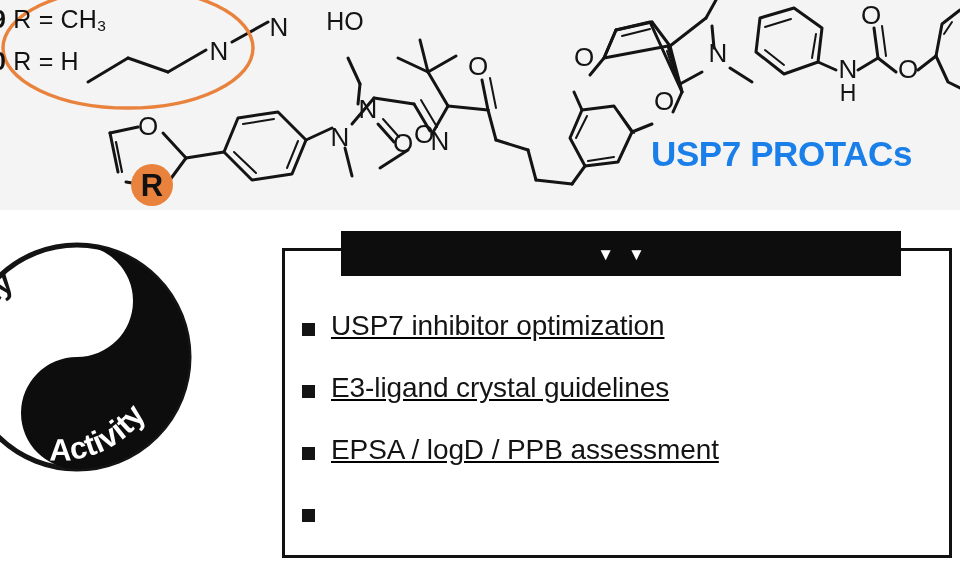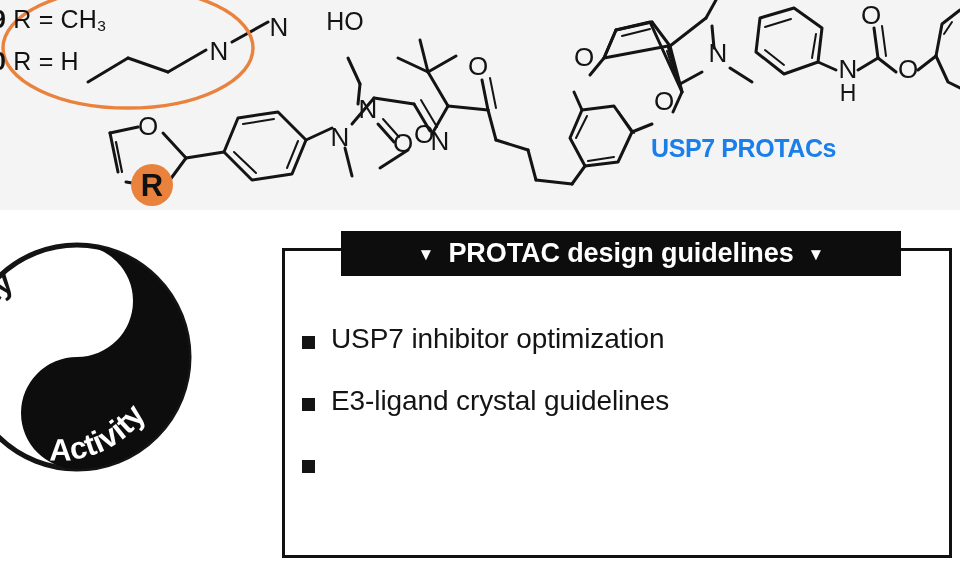--- a/index.html
+++ b/index.html
@@ -29,21 +29,21 @@
     letter-spacing:.2px;
   }
   .compound-label .cnum{font-weight:bold;}
   .compound-label sub{font-size:.62em;vertical-align:-0.22em;}
   #label-9{left:-8px;top:5px;}
   #label-10{left:-8px;top:47px;}
 
   #usp7-title{
     position:absolute;
     left:651px;top:134px;
-    font-size:25px;
+    font-size:35px;
     font-weight:bold;
     color:#1a7fe8;
     letter-spacing:-0.4px;
     white-space:nowrap;
   }
 
   
   #bottom-panel{
     position:absolute;left:0;top:210px;width:960px;height:366px;
     background:#ffffff;
@@ -80,23 +80,24 @@
   }
   #guidelines-header .caret{
     color:#ffffff;
     font-size:17px;
     line-height:1;
     transform:translateY(1px);
   }
 
   #bullet-list{
     position:absolute;
-    left:302px;top:113px;
+    left:302px;top:100px;
     width:620px;
     z-index:3;
+    text-decoration:underline;
   }
   .bullet-row{
     display:flex;
     align-items:flex-start;
     height:62px;
   }
   .bullet-marker{
     width:13px;height:13px;
     background:#141414;
     margin-top:13px;
@@ -280,32 +281,35 @@
         <text font-family="Liberation Sans, sans-serif" font-size="31" font-weight="bold" fill="#ffffff">
           <textPath href="#arc-dark" startOffset="6%">Activity</textPath>
         </text>
       </svg>
     </div>
 
     <div id="guidelines-box"></div>
 
     <div id="guidelines-header">
       <span class="caret">▼</span>
-      <span class="hdr-text">PROTAC design guidelines</span>
       <span class="caret">▼</span>
     </div>
 
     <div id="bullet-list">
       <div class="bullet-row">
         <span class="bullet-marker"></span>
         <span class="bullet-text">USP7 inhibitor optimization</span>
       </div>
       <div class="bullet-row">
         <span class="bullet-marker"></span>
         <span class="bullet-text">E3-ligand crystal guidelines</span>
       </div>
       <div class="bullet-row">
         <span class="bullet-marker"></span>
+        <span class="bullet-text">EPSA / logD / PPB assessment</span>
+      </div>
+      <div class="bullet-row">
+        <span class="bullet-marker"></span>
       </div>
     </div>
 
   </div>
 </div>
 
 </body></html>

